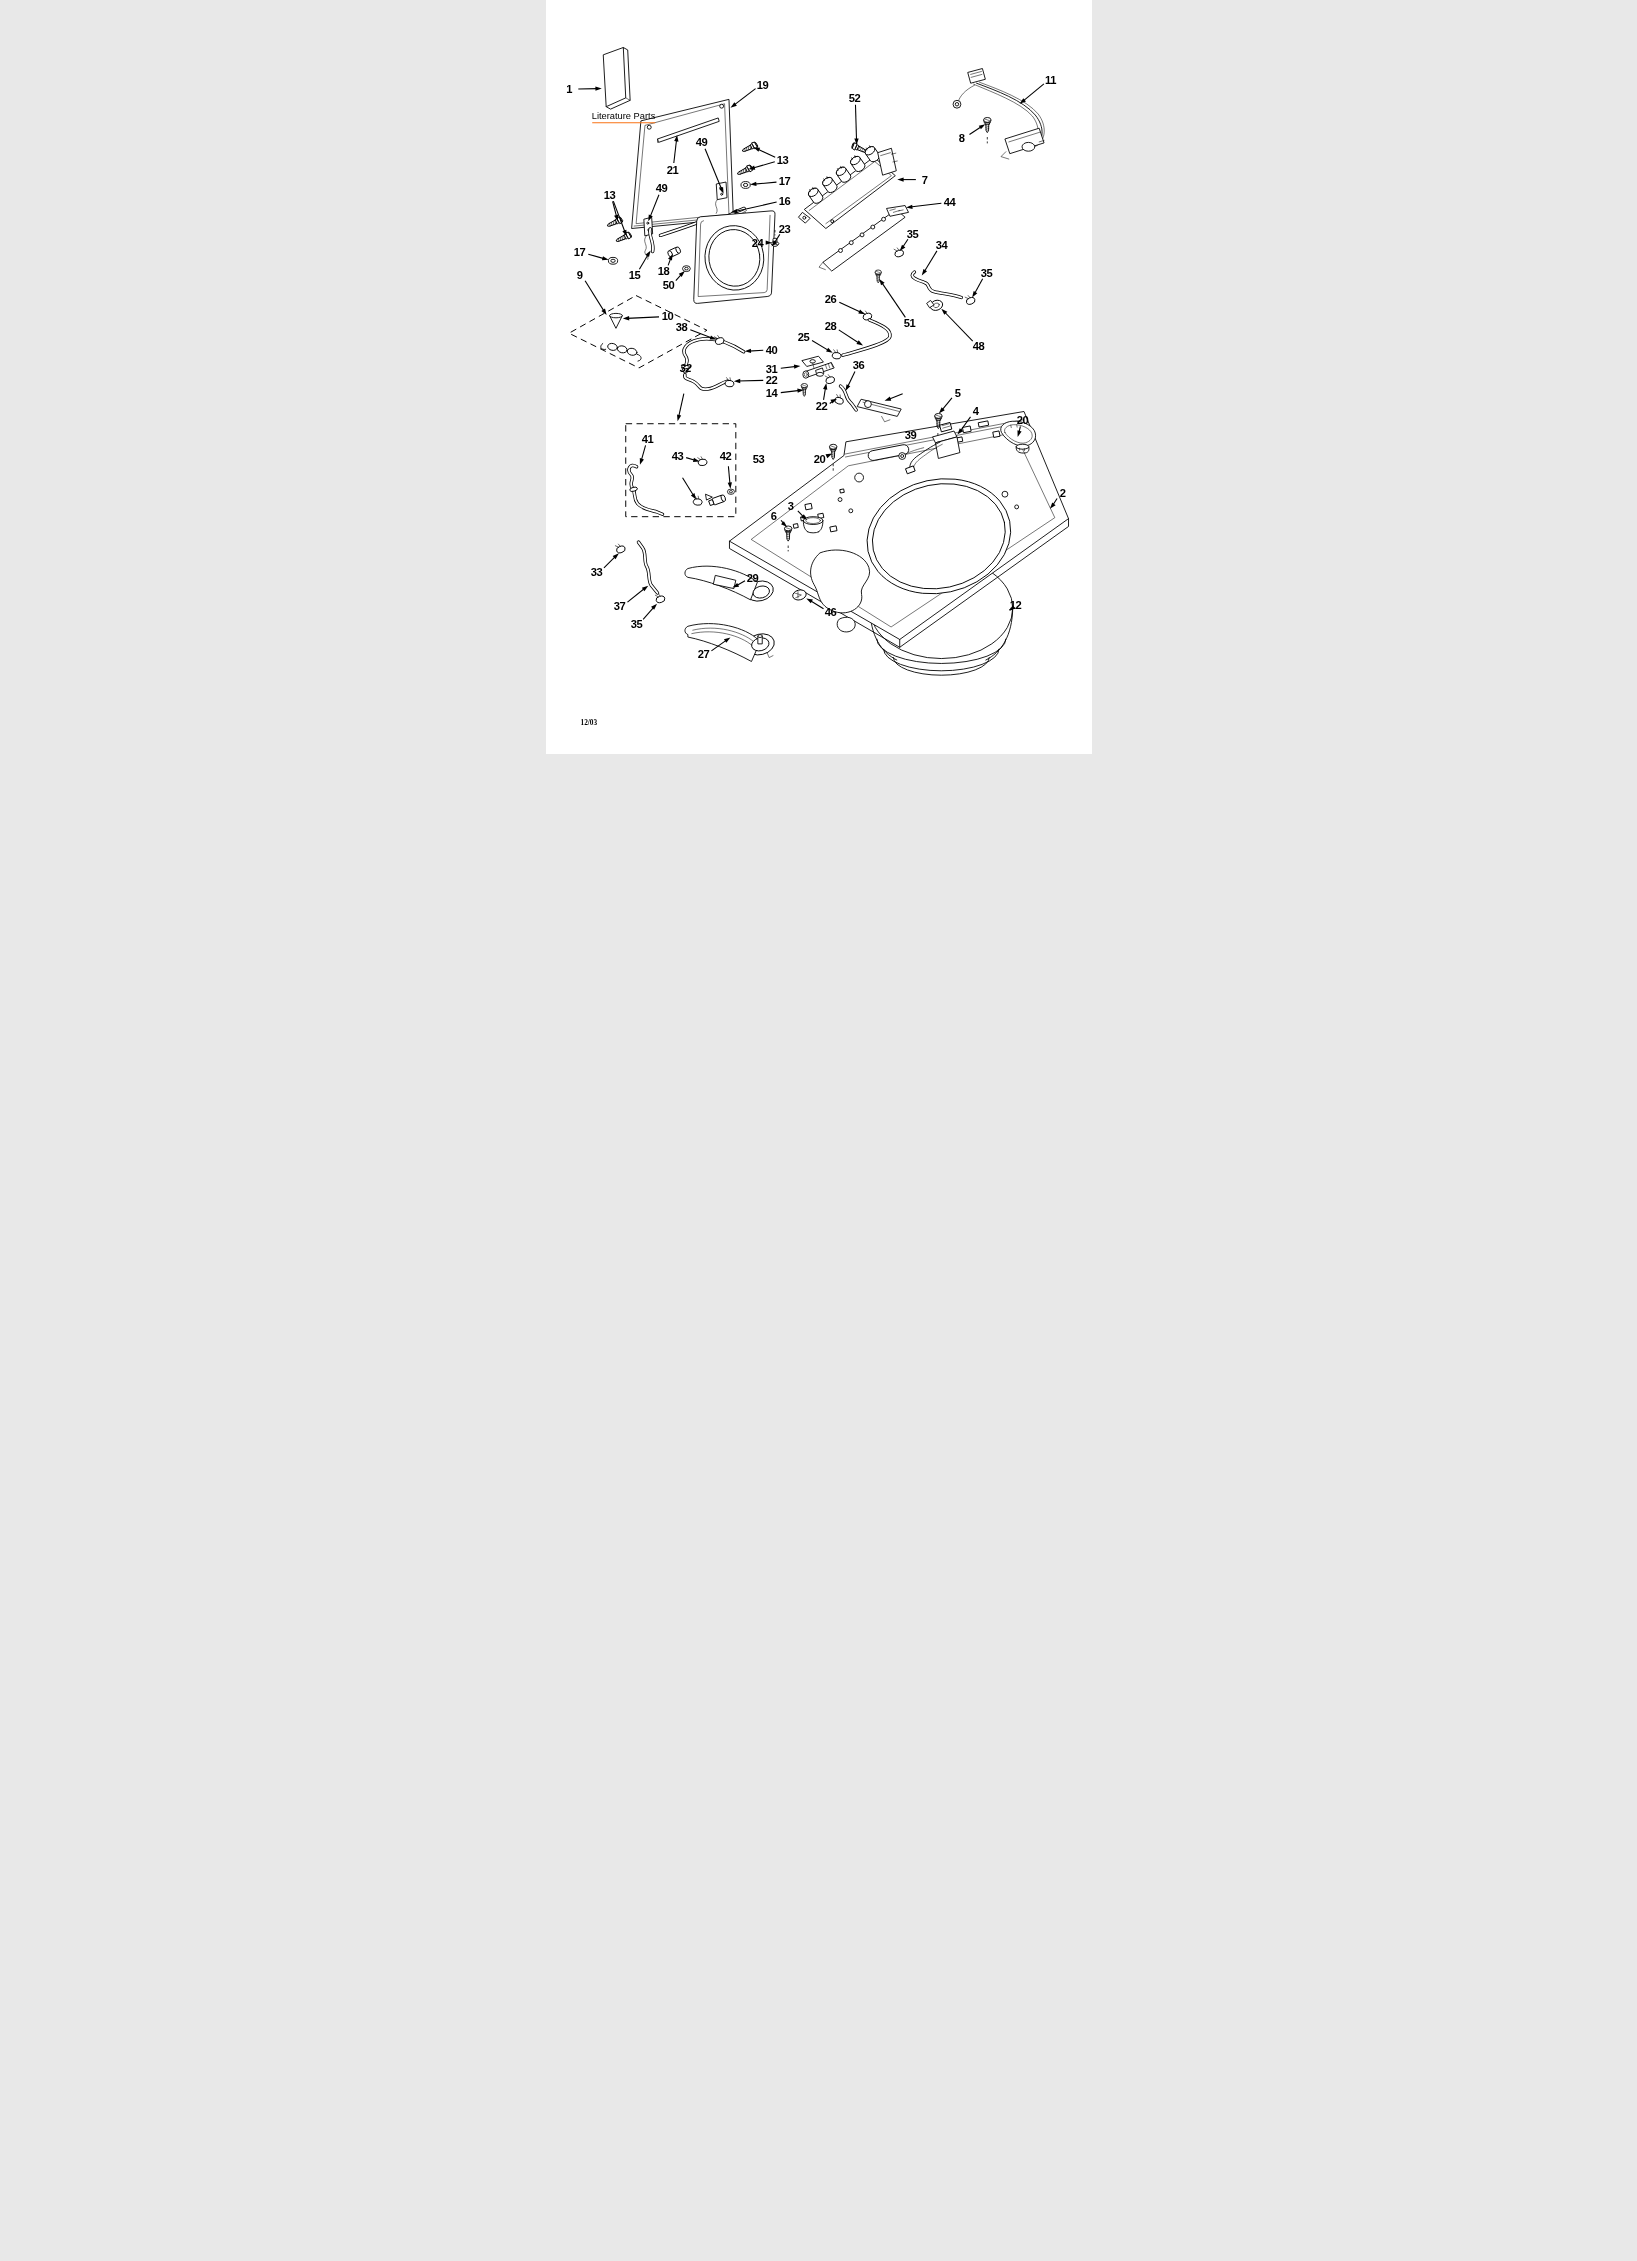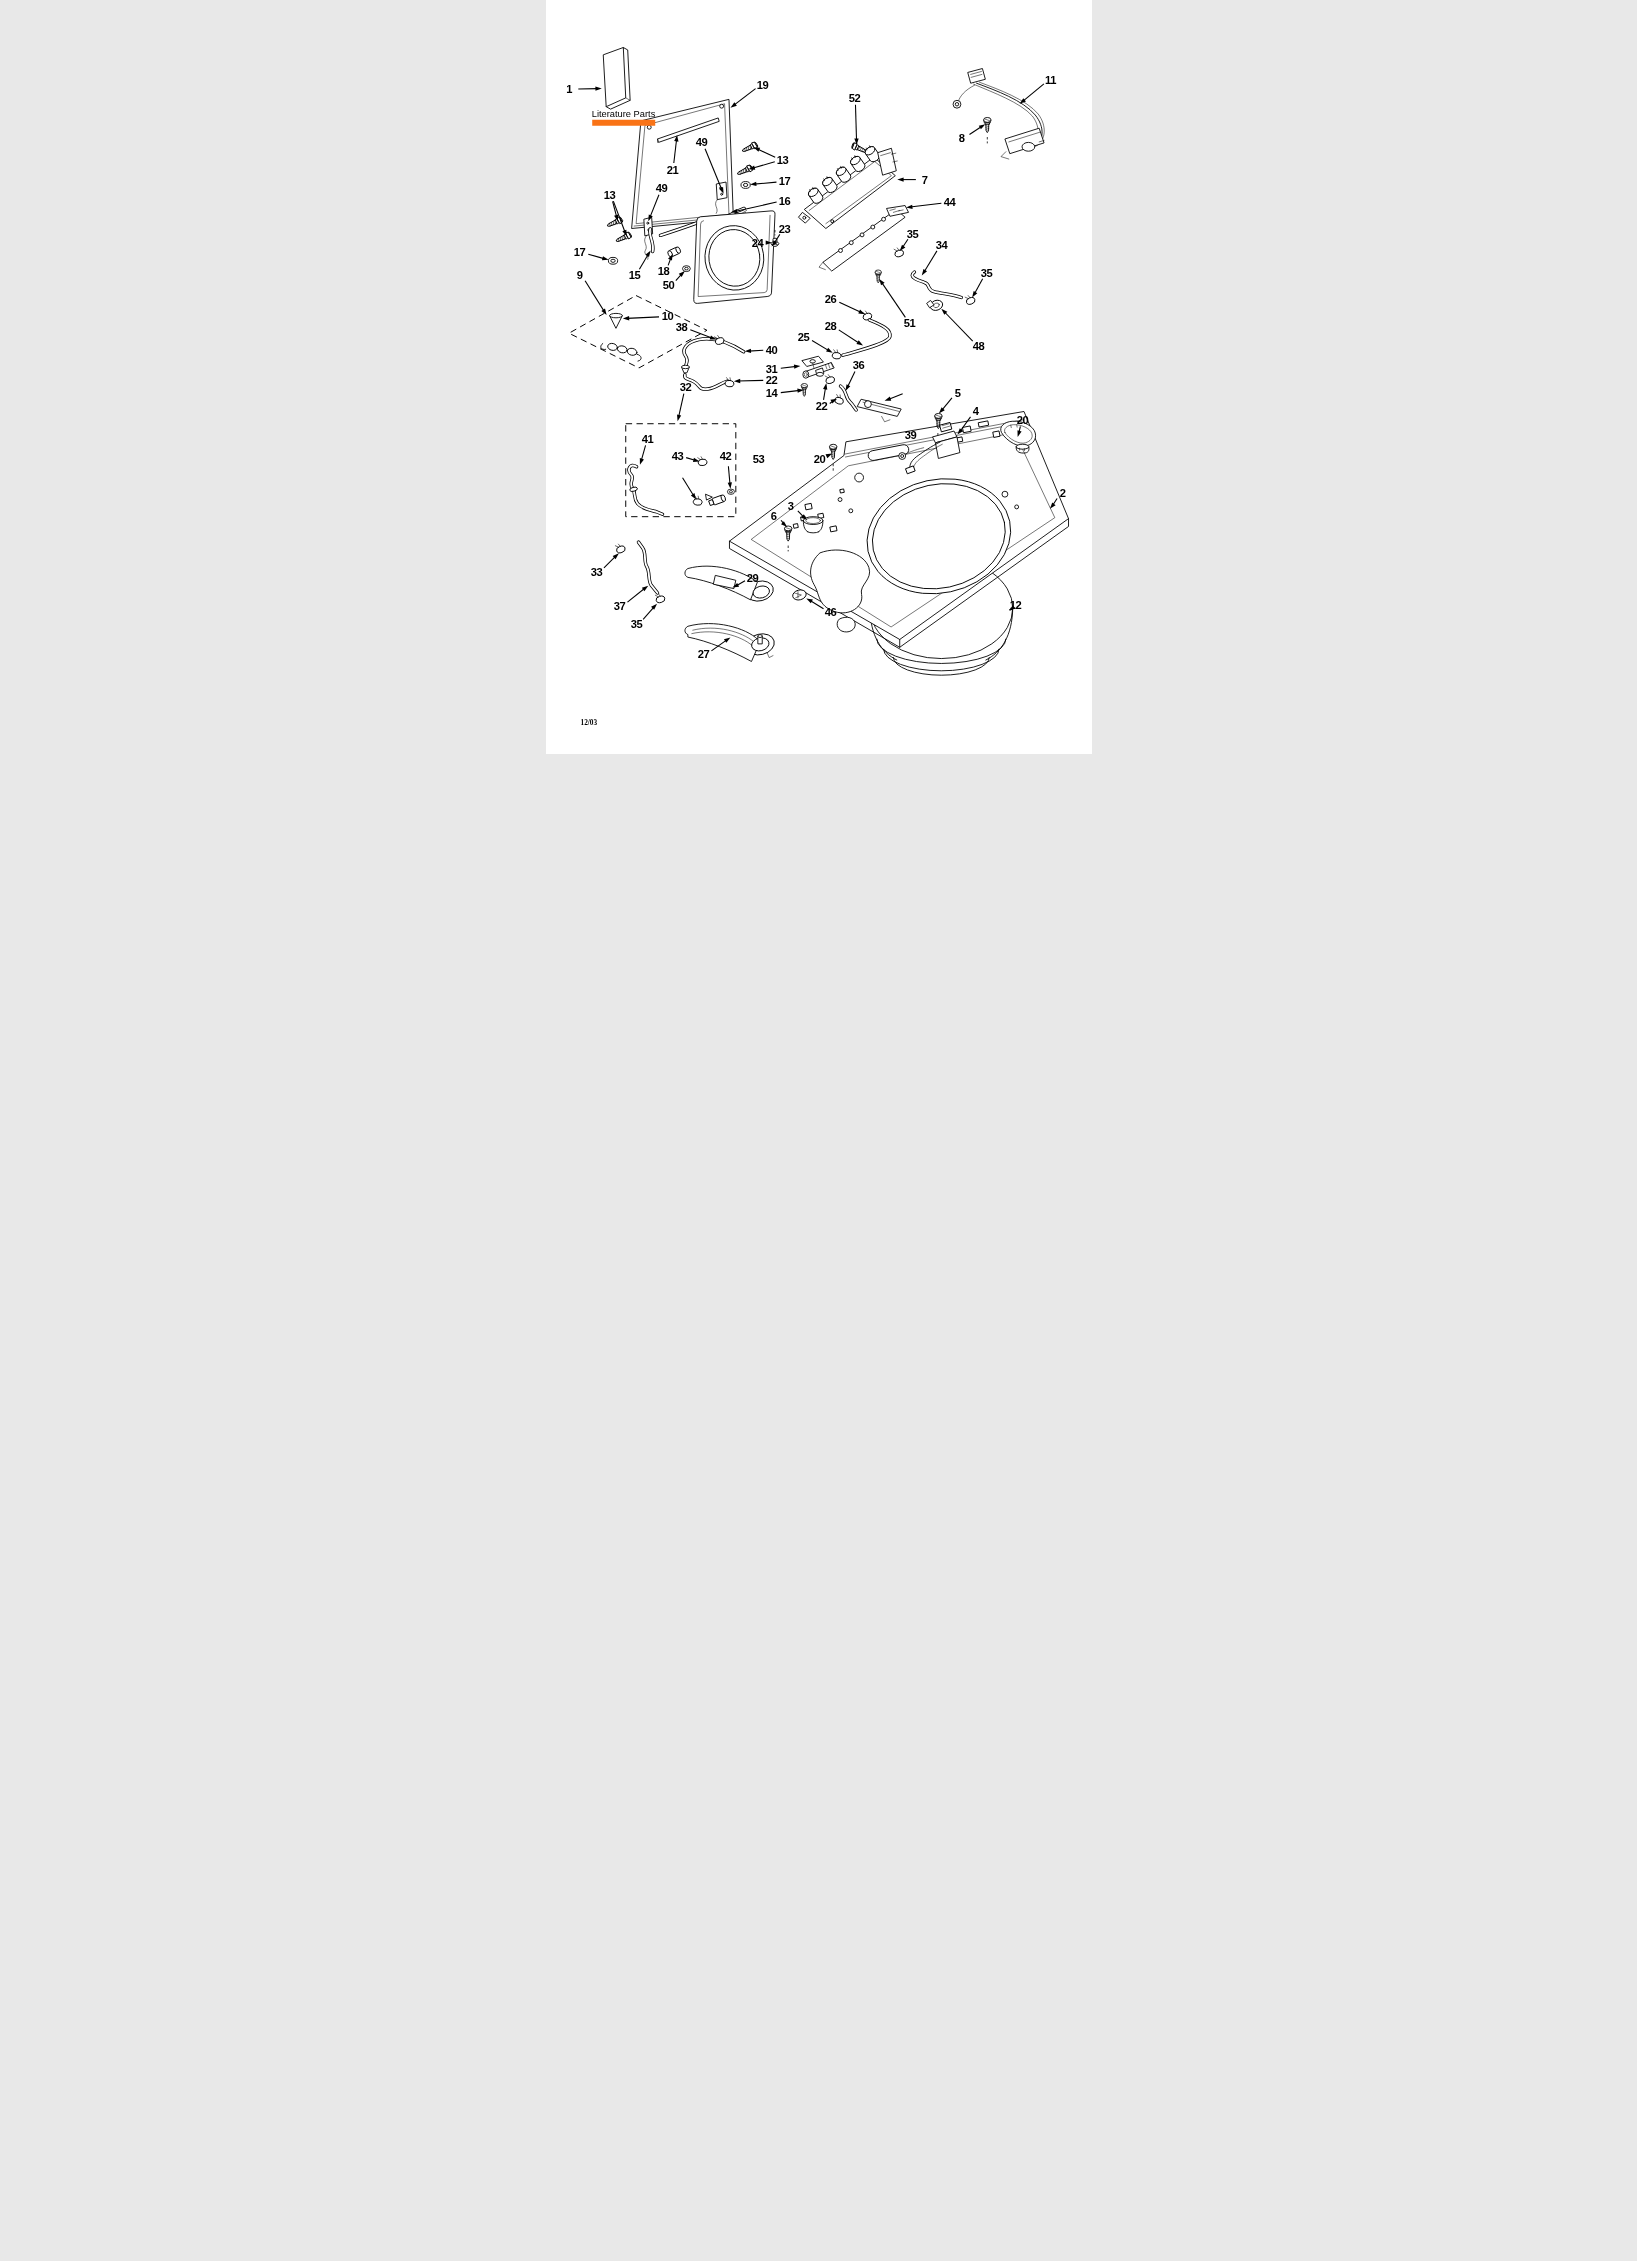--- a/index.html
+++ b/index.html
@@ -3,21 +3,21 @@
 <meta charset="utf-8">
 <style>
   html,body{margin:0;padding:0;background:#e8e8e8;}
   #page{position:relative;width:546px;height:754px;background:#fff;margin:0 auto;overflow:hidden;
         font-family:"Liberation Sans",sans-serif;}
   #art{position:absolute;left:0;top:0;width:100%;height:100%;}
   #callout-layer{position:absolute;left:0;top:0;width:100%;height:100%;pointer-events:none;}
   .callout{position:absolute;transform:translate(-50%,-50%);font:700 11.2px "Liberation Sans",sans-serif;
            color:#000;letter-spacing:-0.5px;white-space:nowrap;}
   .lit-label{position:absolute;left:78px;top:117px;transform:translate(-50%,-50%);
-             font:400 9.3px "Liberation Sans",sans-serif;color:#000;border-bottom:6px solid #f97316;
+             font:400 9.3px "Liberation Sans",sans-serif;color:#000;border-bottom:1px solid #f97316;
              padding-bottom:0.5px;white-space:nowrap;}
   .footer{position:absolute;left:35px;top:718px;font:700 7.3px "Liberation Serif",serif;color:#000;}
   .ln{fill:none;stroke:#000;stroke-width:1.8;stroke-linecap:round;stroke-linejoin:round;}
   .lnf{fill:#fff;stroke:#000;stroke-width:1.8;stroke-linejoin:round;}
   .thin{stroke-width:1.1;}
   .tube-o{fill:none;stroke:#000;stroke-width:7;stroke-linecap:round;stroke-linejoin:round;}
   .tube-i{fill:none;stroke:#fff;stroke-width:3.8;stroke-linecap:round;stroke-linejoin:round;}
   .dash{stroke:#000;stroke-width:1.6;stroke-dasharray:5 4;fill:none;}
   .dots{stroke:#000;stroke-width:2;stroke-dasharray:3 6;fill:none;}
   .dashbox{fill:none;stroke:#000;stroke-width:2;stroke-dasharray:13 9;}
@@ -535,21 +535,21 @@
       <div class="callout" style="left: 433px; top: 346px;">48</div>
       <div class="callout" style="left: 364px; top: 323px;">51</div>
       <div class="callout" style="left: 285px; top: 299px;">26</div>
       <div class="callout" style="left: 285px; top: 326px;">28</div>
       <div class="callout" style="left: 258px; top: 337px;">25</div>
       <div class="callout" style="left: 226px; top: 350px;">40</div>
       <div class="callout" style="left: 136px; top: 327px;">38</div>
       <div class="callout" style="left: 226px; top: 369px;">31</div>
       <div class="callout" style="left: 226px; top: 380px;">22</div>
       <div class="callout" style="left: 226px; top: 393px;">14</div>
-      <div class="callout" style="left: 140px; top: 387px;">32</div>
+      <div class="callout" style="left: 140px; top: 368px; font-style: italic;">32</div>
       <div class="callout" style="left: 102px; top: 439px;">41</div>
       <div class="callout" style="left: 132px; top: 456px;">43</div>
       <div class="callout" style="left: 132px; top: 456px; margin-left: 48px;">42</div>
       <div class="callout" style="left: 181px; top: 459px; margin-left: 32px;">53</div>
       <div class="callout" style="left: 313px; top: 365px;">36</div>
       <div class="callout" style="left: 365px; top: 391px; margin-top: 44px;">39</div>
       <div class="callout" style="left: 276px; top: 406px;">22</div>
       <div class="callout" style="left: 412px; top: 393px;">5</div>
       <div class="callout" style="left: 430px; top: 411px;">4</div>
       <div class="callout" style="left: 477px; top: 420px;">20</div>

